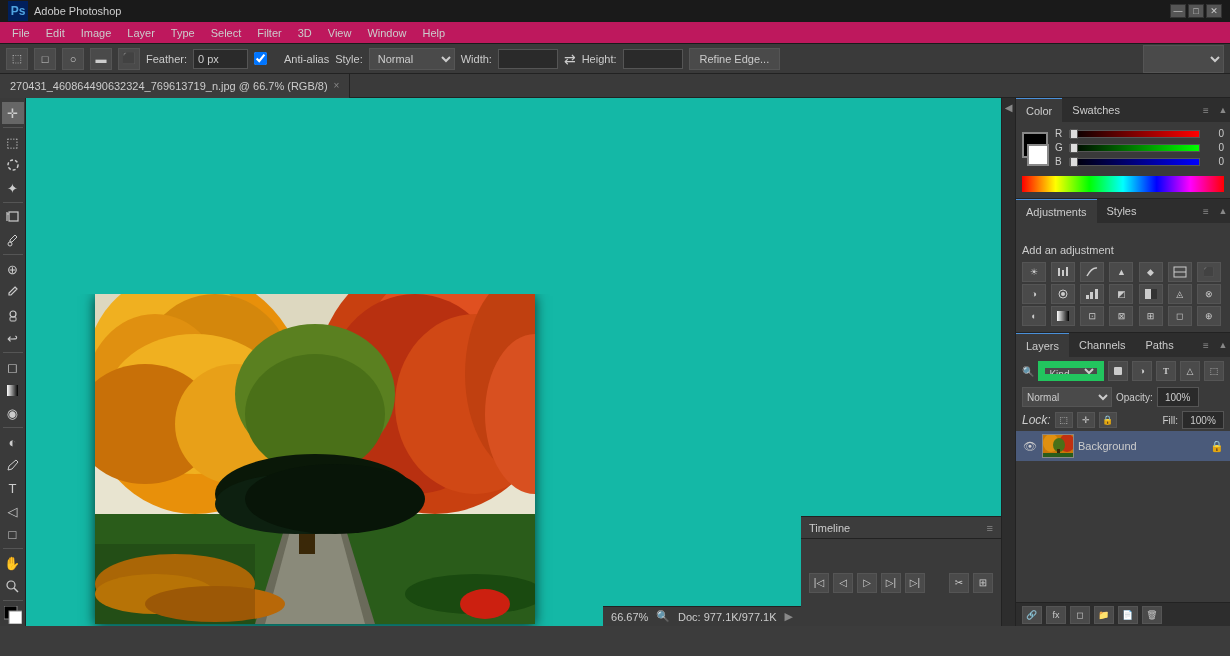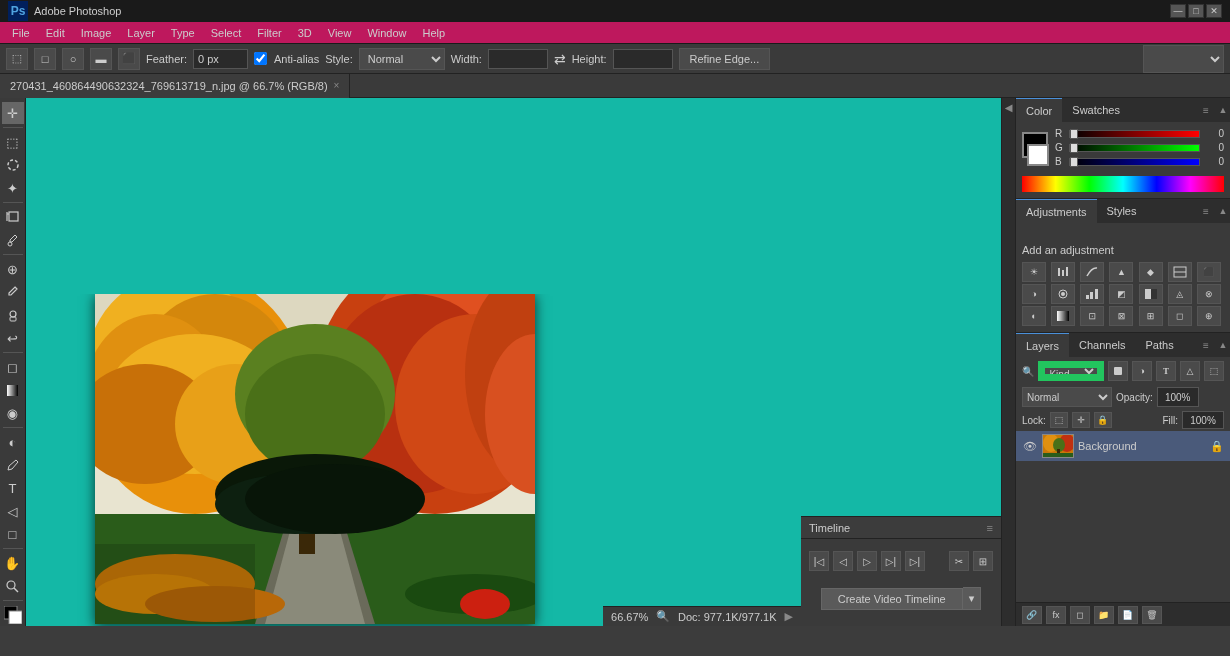--- a/index.html
+++ b/index.html
@@ -311,21 +311,21 @@
       height: 20px; font-size: 10px; width: 90px;
     }
     .layers-opacity-label { font-size: 10px; color: #ccc; }
     .layers-opacity-input {
       background: #2a2a2a; border: 1px solid #555; color: #ccc;
       height: 20px; width: 42px; font-size: 10px;
     }
     .layers-lock-row {
       display: flex; align-items: center; gap: 4px; padding: 2px 6px;
     }
-    .lock-label { font-size: 10px; color: #ccc; }
+    .lock-label { font-size: 12px; color: #ccc; font-style: italic; }
     .lock-icon { width: 18px; height: 16px; background: #4a4a4a; border: 1px solid #555;
       display: flex; align-items: center; justify-content: center; cursor: pointer; font-size: 9px; color: #ccc; }
     .fill-label { margin-left: auto; font-size: 10px; color: #ccc; text-align: center; }
     .fill-input {
       background: #2a2a2a; border: 1px solid #555; color: #ccc;
       height: 18px; width: 42px; font-size: 10px;
     }
     .layer-row {
       display: flex; align-items: center; gap: 4px;
       padding: 3px 6px;
@@ -414,21 +414,21 @@
 </div>
 
 <div class="options-bar">
   <div class="options-icon-btn">⬚</div>
   <div class="options-icon-btn">□</div>
   <div class="options-icon-btn">○</div>
   <div class="options-icon-btn">▬</div>
   <div class="options-icon-btn">⬛</div>
   <span class="options-label">Feather:</span>
   <input class="options-input" value="0 px" style="width: 55px;">
-  <label style="display:flex;align-items:center;gap:4px;color:#ccc;font-size:11px;">
+  <label style="display:flex;align-items:center;gap:14px;color:#ccc;font-size:11px;">
     <input type="checkbox" class="options-checkbox" checked="" style="">
     <span>Anti-alias</span>
   </label>
   <span class="options-label">Style:</span>
   <select class="options-select">
     <option>Normal</option>
     <option>Fixed Ratio</option>
     <option>Fixed Size</option>
   </select>
   <span class="options-label">Width:</span>
@@ -601,24 +601,20 @@
       <div style="display:flex;flex-direction:column;align-items:center;justify-content:center;height:calc(100% - 22px);">
         <div class="timeline-controls">
           <div class="timeline-btn">|◁</div>
           <div class="timeline-btn">◁</div>
           <div class="timeline-btn">▷</div>
           <div class="timeline-btn">▷|</div>
           <div class="timeline-btn">▷|</div>
           <div style="width:16px;"></div>
           <div class="timeline-btn">✂</div>
           <div class="timeline-btn">⊞</div>
-        </div>
-        <div class="timeline-create-area">
-          <button class="create-timeline-btn">Create Video Timeline</button>
-          <button class="create-timeline-dropdown">▾</button>
         </div>
       </div>
     </div>
   </div>
 
   <div class="right-edge">
     <div class="collapse-btn">◀</div>
   </div>
 
   <div class="right-panels">

